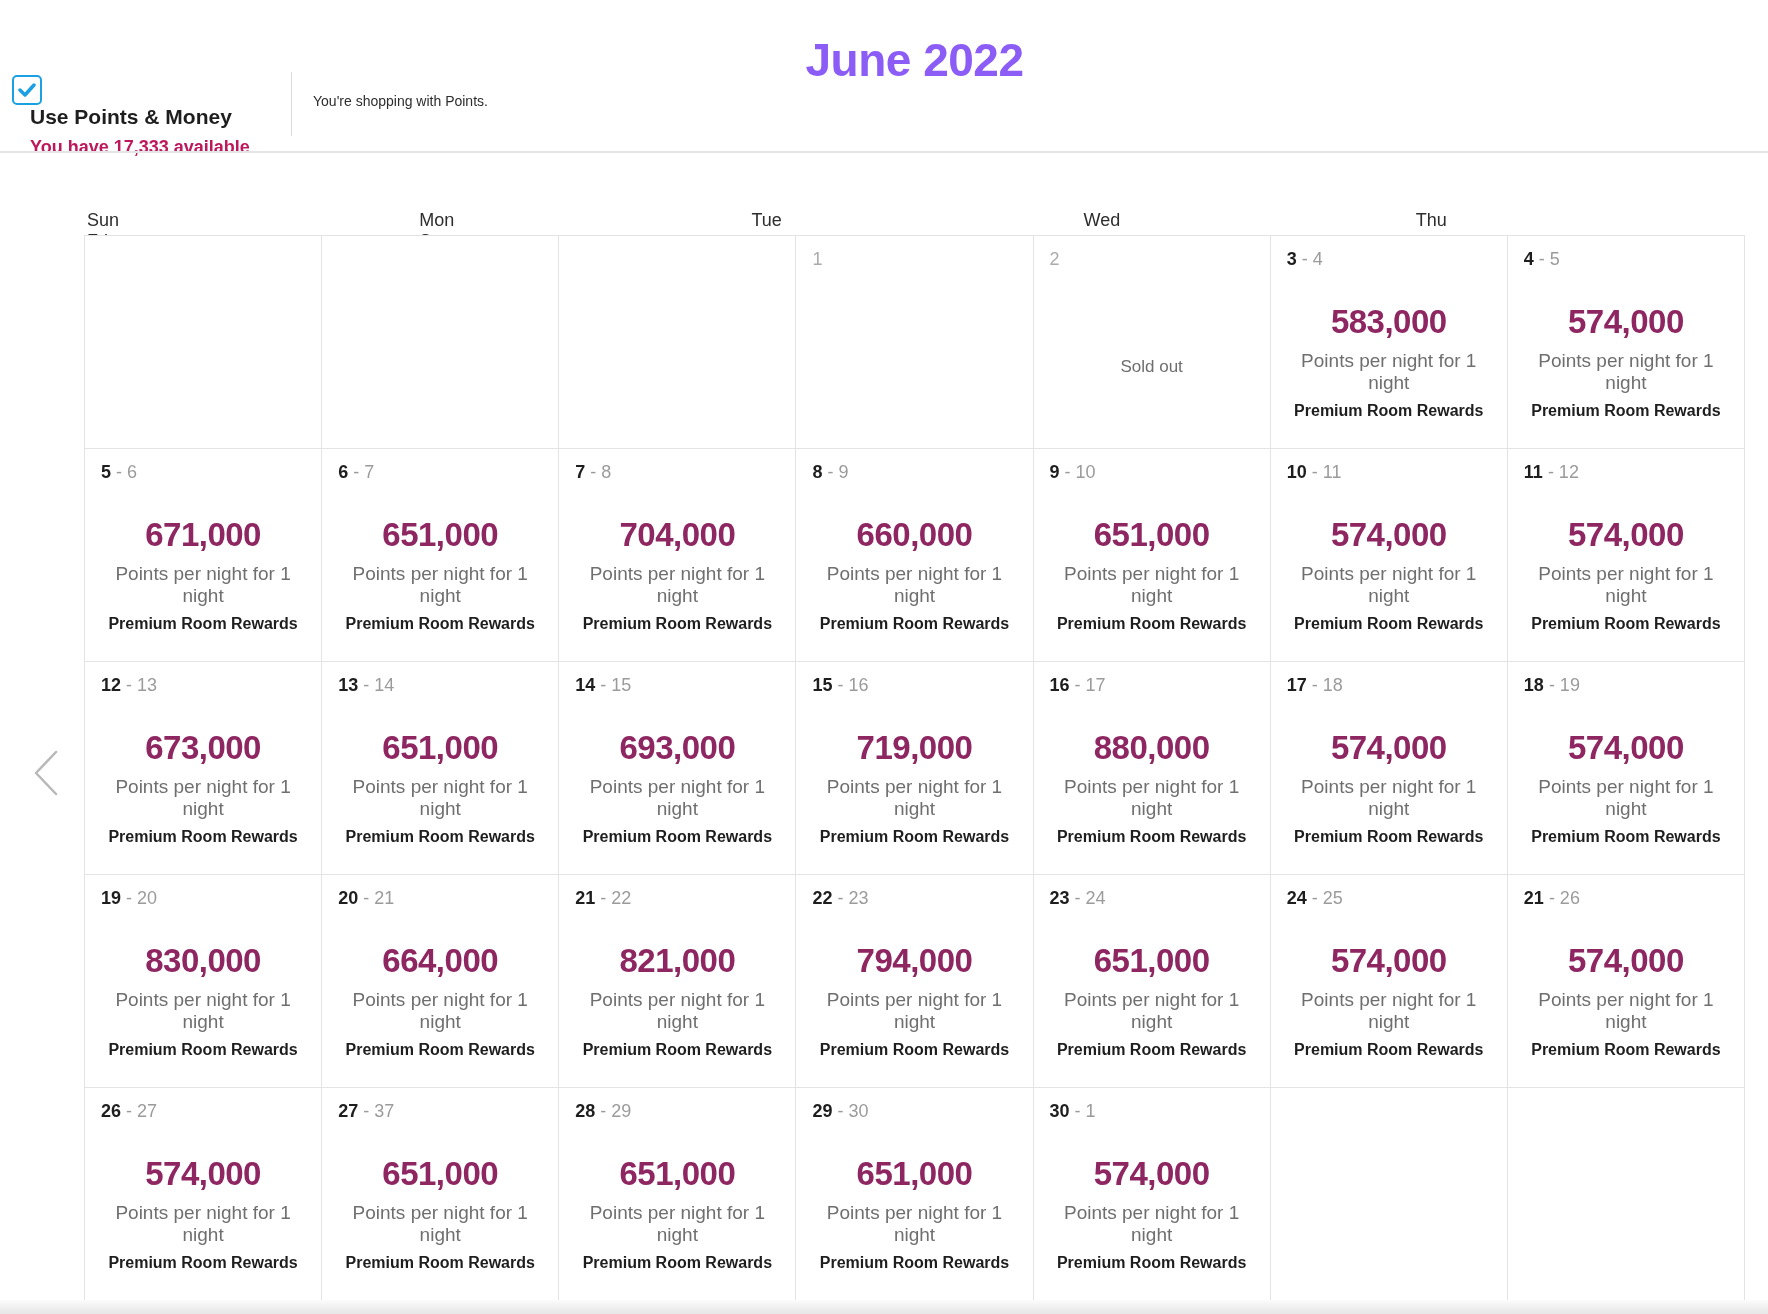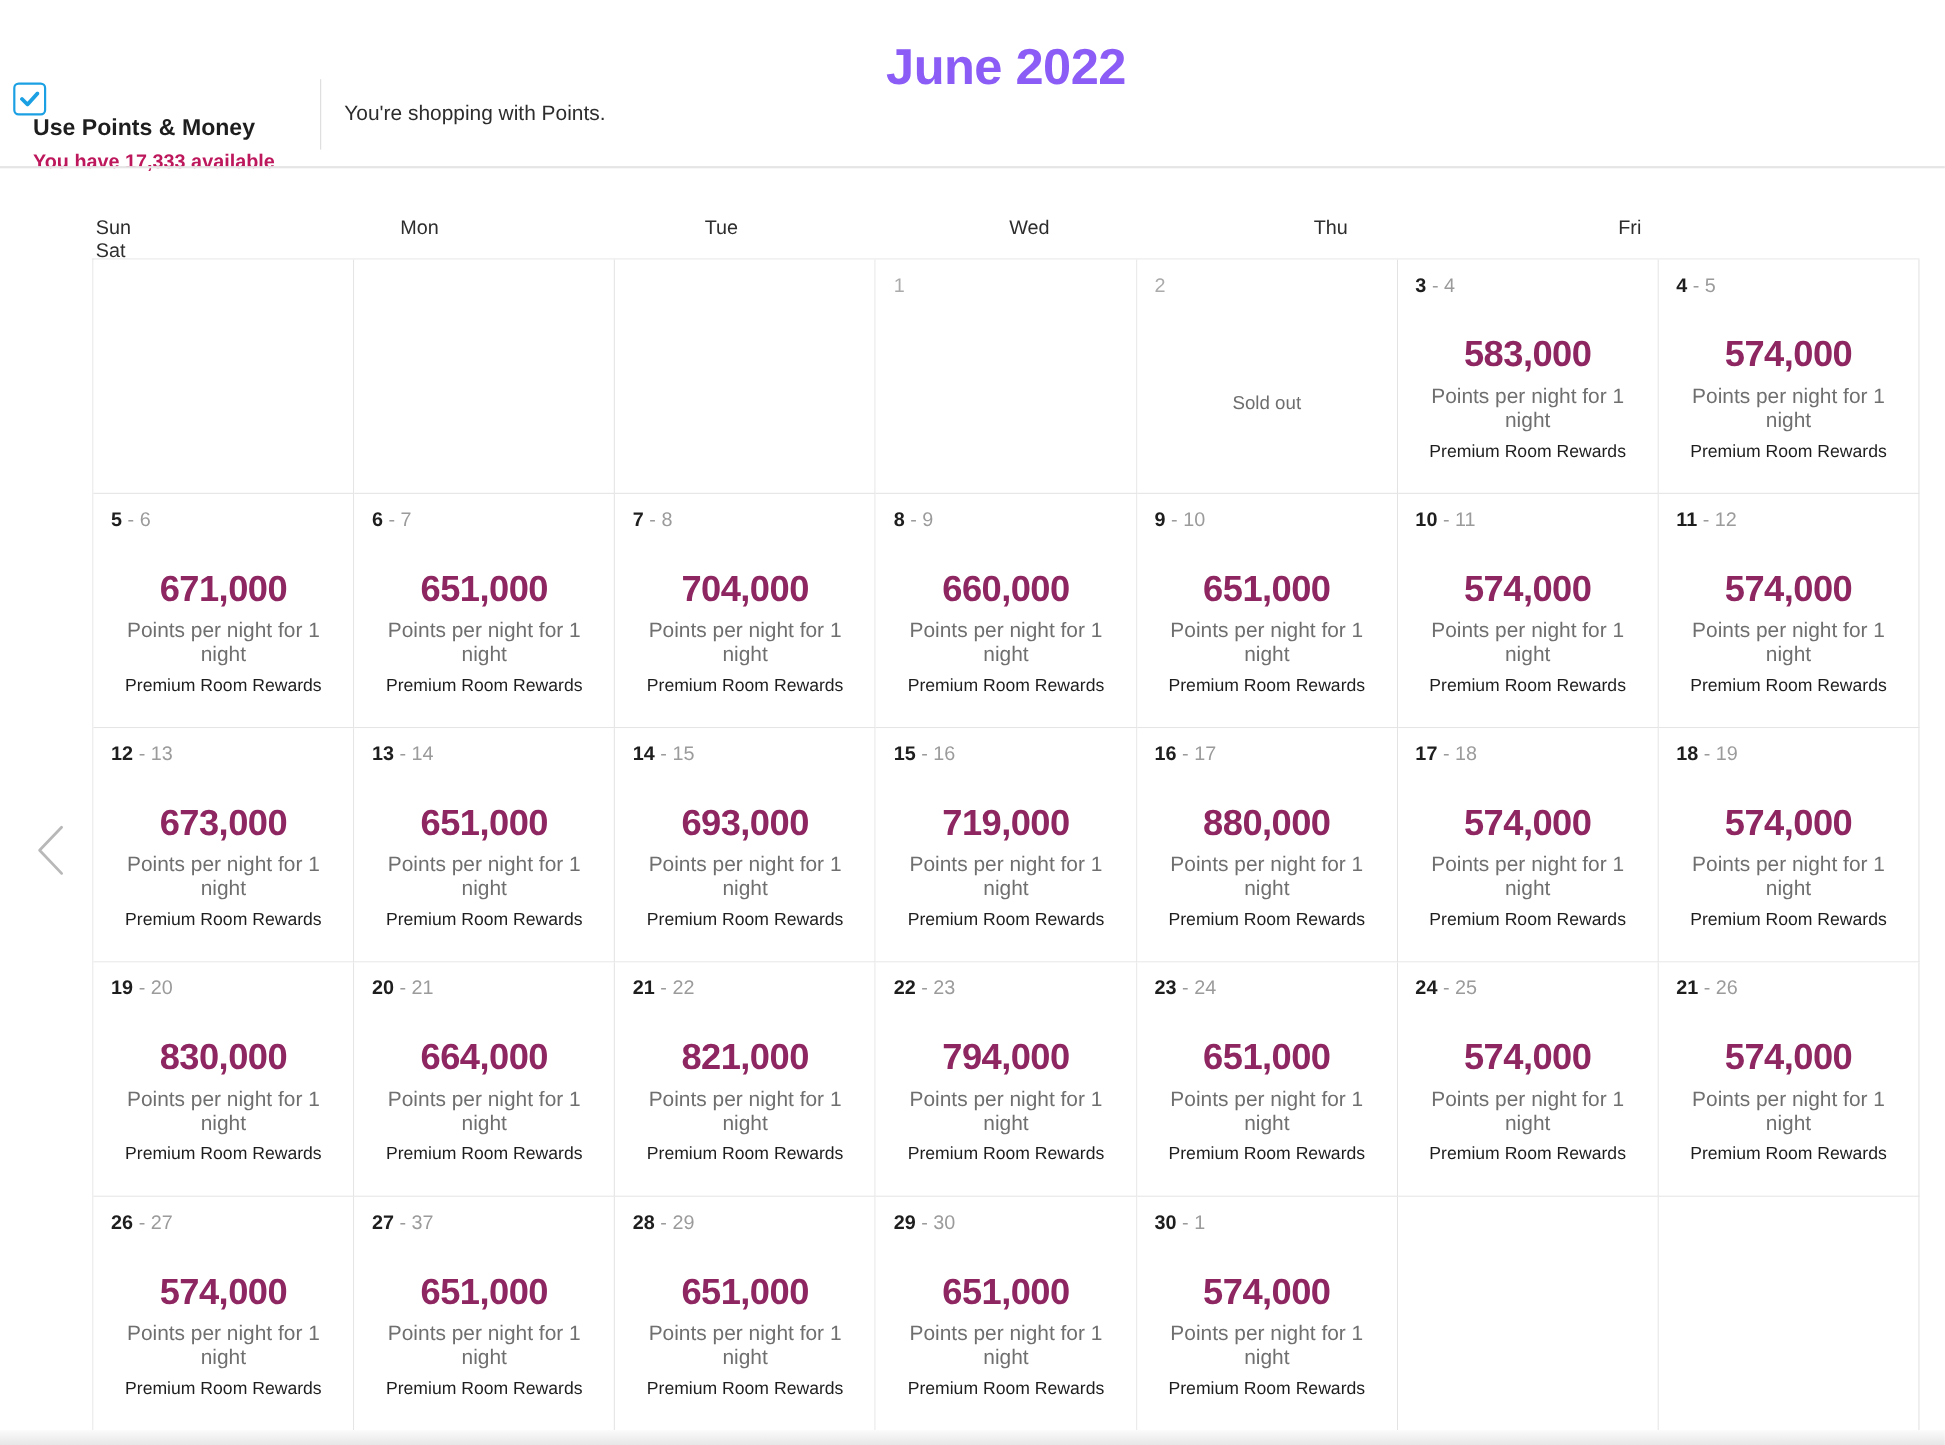--- a/index.html
+++ b/index.html
@@ -26,28 +26,28 @@
     width:26px; height:26px; margin-top:3px;
     border:2px solid #1ca0e4; border-radius:5px;
     background:#fff;
     display:flex; align-items:center; justify-content:center;
     cursor:pointer;
   }
   .toggle-text { margin-left:18px; }
   .toggle-label { font-size:21px; font-weight:700; color:#1e1e1e; }
   .toggle-available { font-size:18px; font-weight:700; color:#be185d; margin-top:8px; }
   .v-divider { position:absolute; left:291px; top:72px; width:1px; height:64px; background:#dcdcdc; }
-  .shopping-status { position:absolute; left:313px; top:93px; font-size:19px; color:#2d2d2d; }
+  .shopping-status { position:absolute; left:313px; top:93px; font-size:14px; color:#2d2d2d; }
 
   .top-divider { position:absolute; top:151px; left:0; width:1768px; height:2px; background:#e5e5e5; }
 
   
   .day-headers {
-    position:absolute; top:197px; left:84px; width:1661px;
-    display:grid; grid-template-columns:repeat(6,1fr);
+    position:absolute; top:210px; left:84px; width:1661px;
+    display:grid; grid-template-columns:repeat(5,1fr);
   }
   .day-header { font-size:18px; color:#2d2d2d; padding-left:3px; }
 
   
   .grid {
     position:absolute; top:235px; left:84px; width:1661px;
     display:grid; grid-template-columns:repeat(7,1fr);
     grid-auto-rows:213px;
     border-top:1px solid #e3e3e3;
     border-left:1px solid #e3e3e3;
@@ -61,21 +61,21 @@
     padding:13px 16px 28px 16px;
     background:#fff;
   }
   .cell.clickable { cursor:pointer; }
   .date-label { font-size:18px; color:#9b9b9b; line-height:1.2; }
   .date-start { color:#1e1e1e; font-weight:600; }
   .date-label.disabled { color:#ababab; font-weight:400; }
   .price-block { margin-top:auto; text-align:center; }
   .points { font-size:33px; font-weight:800; color:#8e2661; letter-spacing:-0.5px; line-height:1.05; }
   .caption { font-size:19px; color:#6f6f6f; margin-top:10px; }
-  .room { font-size:16px; font-weight:400; color:#1e1e1e; margin-top:8px; }
+  .room { font-size:16px; font-weight:700; color:#1e1e1e; margin-top:8px; }
   .sold-out { margin:auto; transform:translateY(22px); text-align:center; font-size:17px; color:#6e6e6e; }
 
   
   .prev-btn {
     position:absolute; left:30px; top:748px;
     width:30px; height:52px;
     background:none; border:none; padding:0; cursor:pointer;
   }
 
   

